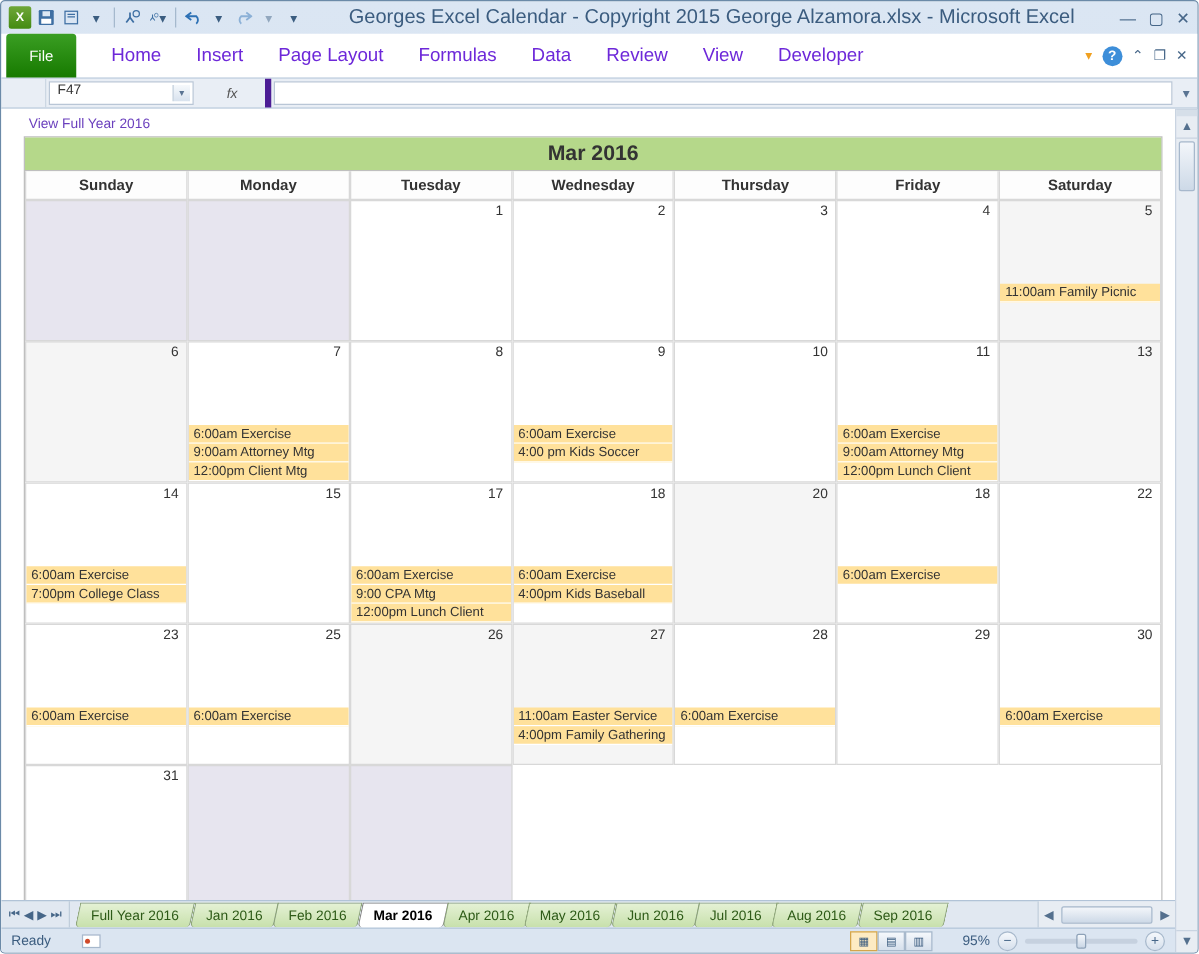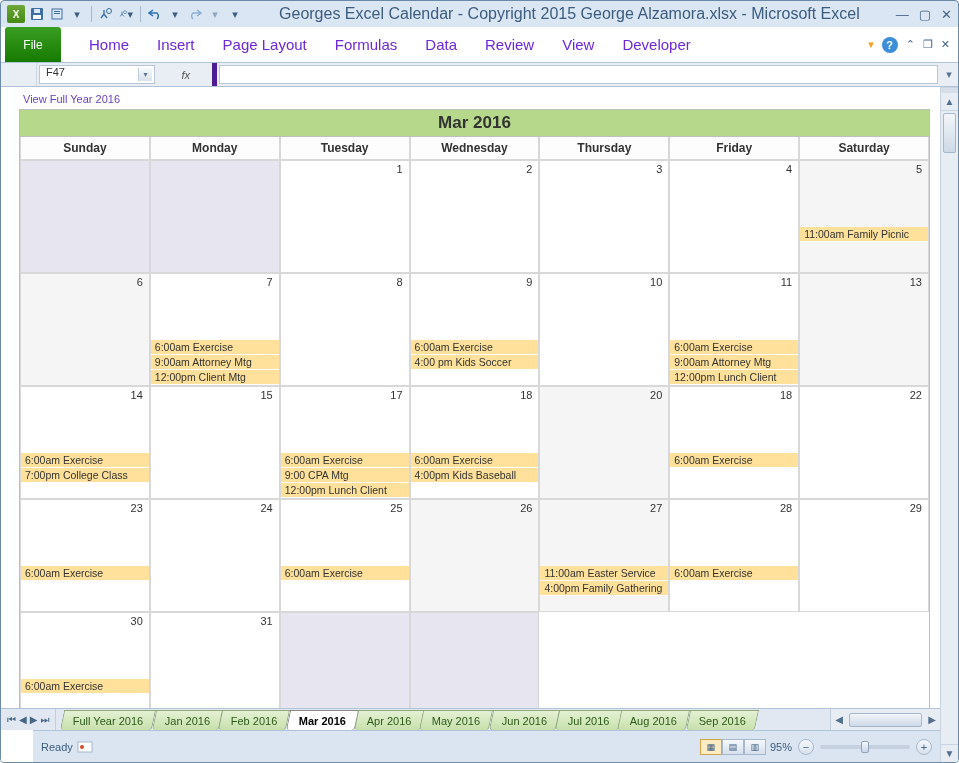--- a/index.html
+++ b/index.html
@@ -55,21 +55,21 @@
   .tabnav{display:flex;align-items:center;gap:3px;padding:0 6px;border-right:1px solid #c0cddb;color:#466688;}
   .tabnav span{cursor:pointer;font-size:10px;}
   .tabs{display:flex;align-items:flex-end;overflow:hidden;flex:1;padding-left:6px;}
   .tab{height:20px;padding:0 10px;margin-right:-1px;display:flex;align-items:center;font-size:11px;color:#2d5a17;border:1px solid #8fa67a;border-bottom:none;background:linear-gradient(#e4f1d4,#c7e0ab);border-radius:0 0 4px 4px;transform:skewX(-12deg);}
   .tab > span{transform:skewX(12deg);display:inline-block;white-space:nowrap;}
   .tab.active{background:#fff;font-weight:bold;color:#000;border-color:#888;}
   .hscroll{width:110px;display:flex;align-items:center;border-left:1px solid #c0cddb;background:#e8edf3;}
   .hscroll .harrow{width:16px;text-align:center;color:#54708e;font-size:10px;}
   .hscroll .htrack{flex:1;height:14px;margin:0 2px;background:linear-gradient(#f3f6fa,#cdd9e7);border:1px solid #a7b8cc;border-radius:2px;}
   
-  .status{height:32px;background:#dbe5f1;border-top:1px solid #b1c3d7;display:flex;align-items:center;padding:0 8px;gap:4px;font-size:11px;color:#3b5c7f;margin-left:32px;}
+  .status{height:20px;background:#dbe5f1;border-top:1px solid #b1c3d7;display:flex;align-items:center;padding:0 8px;gap:24px;font-size:11px;color:#3b5c7f;}
   .status .views{margin-left:auto;display:flex;gap:0;}
   .vbtn{width:22px;height:16px;border:1px solid #a8b9cc;background:linear-gradient(#f5f8fc,#d6e0ec);display:flex;align-items:center;justify-content:center;font-size:9px;}
   .vbtn.active{background:#fdebc3;border-color:#d4a54b;}
   .zoom{display:flex;align-items:center;gap:6px;}
   .zbtn{width:16px;height:16px;border:1px solid #a8b9cc;border-radius:50%;background:linear-gradient(#f5f8fc,#d6e0ec);display:flex;align-items:center;justify-content:center;font-size:11px;color:#466688;cursor:pointer;}
   .zslider{width:90px;height:4px;background:#c6d1df;position:relative;border-radius:2px;}
   .zslider .zmark{position:absolute;top:-3px;bottom:-3px;width:1px;background:#8ea2b8;left:50%;}
   .zslider .zthumb{position:absolute;top:-4px;width:8px;height:12px;background:linear-gradient(#f5f8fc,#c9d6e5);border:1px solid #8ea2b8;border-radius:2px;left:46%;}
   svg{display:block;}
 </style>
@@ -273,23 +273,20 @@
               <div class="cell">
                 <div class="daynum">22</div>
               </div>
               <div class="cell">
                 <div class="daynum">23</div>
                 <div class="events">
                   <div class="ev">6:00am Exercise</div>
                 </div>
               </div>
               <div class="cell">
-                <div class="daynum">24</div>
-              </div>
-              <div class="cell">
                 <div class="daynum">25</div>
                 <div class="events">
                   <div class="ev">6:00am Exercise</div>
                 </div>
               </div>
               <div class="cell wknd">
                 <div class="daynum">26</div>
               </div>
               <div class="cell wknd">
                 <div class="daynum">27</div>

